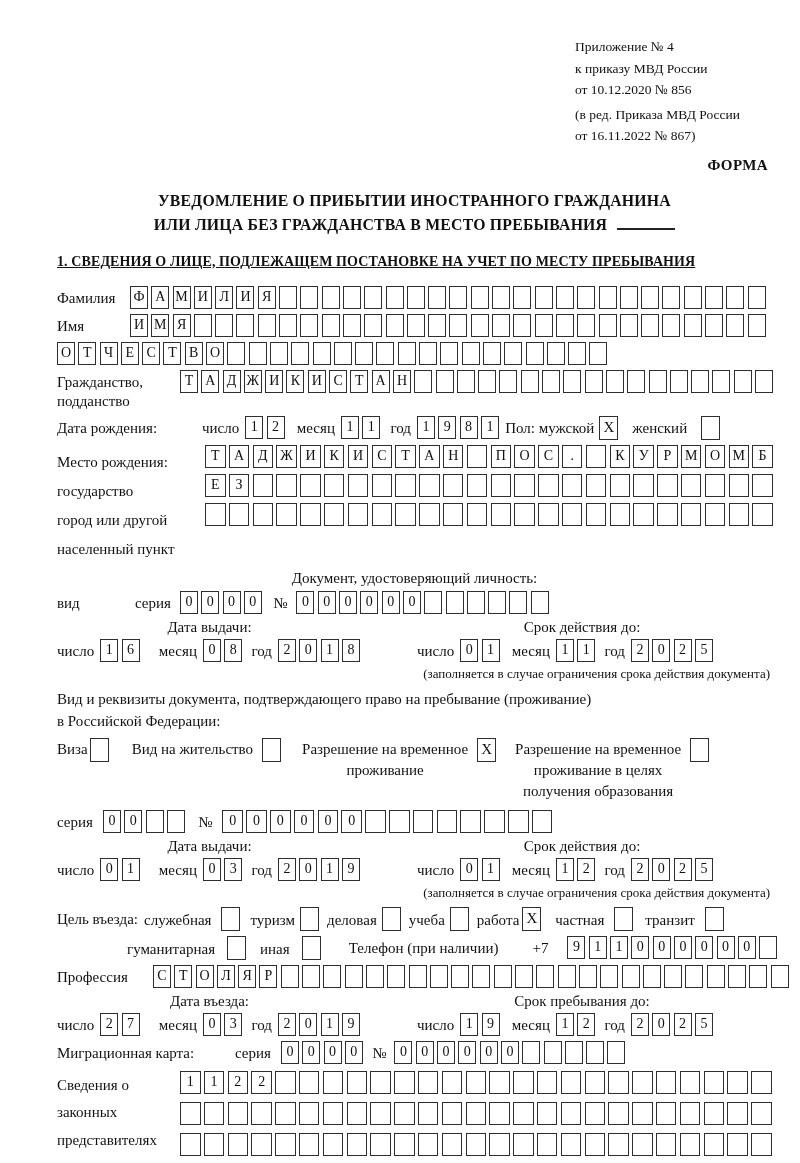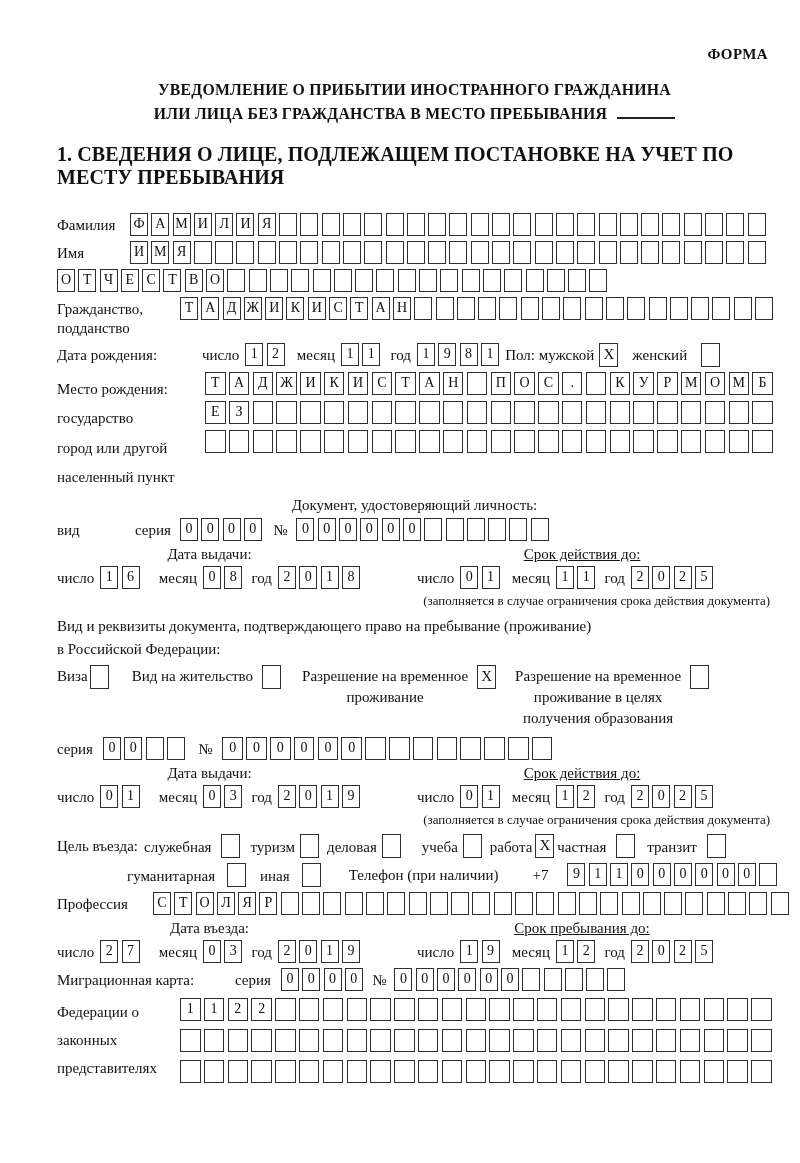--- a/index.html
+++ b/index.html
@@ -6,57 +6,66 @@
   #page{
     width:800px;height:1163px;background:#ffffff;margin:0 auto;
     font-family:"Liberation Serif","DejaVu Serif",serif;color:#111;
     box-sizing:border-box;padding:36px 28px 0 57px;position:relative;overflow:hidden;
   }
   .hdr{width:195px;margin-left:auto;margin-right:2px;font-size:13.5px;line-height:1.6;}
   .hdr .rev{margin-top:4px;line-height:1.55;}
   .form-label{text-align:right;font-weight:bold;font-size:15px;margin:10px 4px 0 0;letter-spacing:.4px;}
   .title{text-align:center;font-weight:bold;font-size:15.8px;line-height:1.55;margin-top:15px;letter-spacing:.2px;}
   .uline{display:inline-block;width:58px;border-bottom:2px solid #222;height:13px;margin-left:10px;}
-  .sec-heading{font-weight:bold;font-size:20px;margin-top:16px;margin-bottom:24px;letter-spacing:.1px;}
+  .sec-heading{font-weight:bold;font-size:14px;margin-top:16px;margin-bottom:16px;letter-spacing:.1px;text-decoration:underline;}
   .frow{display:flex;align-items:flex-start;margin-bottom:5px;}
   .lbl{font-size:15px;line-height:1.27;padding-top:3px;flex-shrink:0;}
   .boxes{white-space:nowrap;flex-shrink:0;}
   .cbox{
     display:inline-block;box-sizing:border-box;width:18px;height:23px;
     border:1.7px solid #2e2e2e;margin-right:3.3px;text-align:center;
     font-size:14px;line-height:19px;vertical-align:top;background:#fff;
   }
   .wide .cbox{width:20.5px;}
   .checkbox{
     display:inline-block;box-sizing:border-box;width:19px;height:24px;
     border:1.7px solid #2e2e2e;text-align:center;font-size:15px;line-height:20px;
     vertical-align:top;background:#fff;flex-shrink:0;
   }
   .dg{display:flex;align-items:flex-start;}
   .dg .lbl{margin-right:6px;}
   .dhdr{display:flex;font-size:15px;margin-bottom:3px;margin-top:4px;}
   .dhdr .c1{width:305px;text-align:center;}
-  .dhdr .c2{width:330px;text-align:center;margin-left:55px;text-decoration:underline;}
+  .dhdr .c2{width:330px;text-align:center;margin-left:55px;}
   .note-right{font-size:13px;text-align:right;margin:-1px 2px 6px 0;}
   .intro{font-size:15px;line-height:1.5;margin:4px 0 2px 0;}
   .opt{display:flex;align-items:flex-start;}
   .opt-lbl{font-size:15px;line-height:1.4;text-align:center;padding-top:2px;}
   .opt .checkbox{margin-left:9px;margin-top:1px;}
   .pair{display:flex;align-items:flex-start;}
   .pair .lbl{padding-top:4px;}
   .pair .checkbox{margin-left:5px;}
   .stack{display:flex;flex-direction:column;}
   .stack .boxes{margin-bottom:6px;}
   .bold-center{text-align:center;font-weight:normal;font-size:15px;margin:2px 0 4px 0;}
 </style>
 </head>
 <body>
 
 <div id="page">
 
+  <div class="hdr">
+    <div>Приложение № 4</div>
+    <div>к приказу МВД России</div>
+    <div>от 10.12.2020 № 856</div>
+    <div class="rev">
+      <div>(в ред. Приказа МВД России</div>
+      <div>от 16.11.2022 № 867)</div>
+    </div>
+  </div>
 
   <div class="form-label">ФОРМА</div>
 
   <div class="title">
     <div>УВЕДОМЛЕНИЕ О ПРИБЫТИИ ИНОСТРАННОГО ГРАЖДАНИНА</div>
     <div><span>ИЛИ ЛИЦА БЕЗ ГРАЖДАНСТВА В МЕСТО ПРЕБЫВАНИЯ</span><span class="uline"></span></div>
   </div>
 
   <div class="sec-heading">1. СВЕДЕНИЯ О ЛИЦЕ, ПОДЛЕЖАЩЕМ ПОСТАНОВКЕ НА УЧЕТ ПО МЕСТУ ПРЕБЫВАНИЯ</div>
 
@@ -219,29 +228,29 @@
         <span class="checkbox" style="margin-left:10px"></span>
       </div>
     <div class="pair" style="margin-left:10px">
         <span class="lbl">туризм</span>
         <span class="checkbox"></span>
       </div>
     <div class="pair" style="margin-left:8px">
         <span class="lbl">деловая</span>
         <span class="checkbox"></span>
       </div>
-    <div class="pair" style="margin-left:21px">
+    <div class="pair" style="margin-left:8px">
         <span class="lbl">учеба</span>
         <span class="checkbox"></span>
       </div>
     <div class="pair" style="margin-left:8px">
         <span class="lbl">работа</span>
         <span class="checkbox" style="margin-left:3px">X</span>
       </div>
-    <div class="pair" style="margin-left:3px">
+    <div class="pair" style="margin-left:14px">
         <span class="lbl">частная</span>
         <span class="checkbox" style="margin-left:10px"></span>
       </div>
     <div class="pair" style="margin-left:12px">
         <span class="lbl">транзит</span>
         <span class="checkbox" style="margin-left:10px"></span>
       </div>
   </div>
 
   <div class="frow">
@@ -290,21 +299,21 @@
   <div class="frow" style="margin-top:4px">
     <div class="lbl" style="width:178px">Миграционная карта:</div>
     <span class="lbl" style="margin-right:10px">серия</span>
     <div class="boxes"><span class="cbox">0</span><span class="cbox">0</span><span class="cbox">0</span><span class="cbox">0</span></div>
     <span class="lbl" style="margin:0 8px 0 6px">№</span>
     <div class="boxes"><span class="cbox">0</span><span class="cbox">0</span><span class="cbox">0</span><span class="cbox">0</span><span class="cbox">0</span><span class="cbox">0</span><span class="cbox"></span><span class="cbox"></span><span class="cbox"></span><span class="cbox"></span><span class="cbox"></span></div>
   </div>
 
   <div class="frow" style="margin-top:3px">
     <div class="lbl" style="width:123px;line-height:1.85">
-      <div>Федерации о</div>
+      <div>Сведения о</div>
       <div>законных</div>
       <div>представителях</div>
 
     </div>
     <div class="stack wide" style="padding-top:2px">
       <div class="boxes" style="margin-bottom:8px"><span class="cbox">1</span><span class="cbox">1</span><span class="cbox">2</span><span class="cbox">2</span><span class="cbox"></span><span class="cbox"></span><span class="cbox"></span><span class="cbox"></span><span class="cbox"></span><span class="cbox"></span><span class="cbox"></span><span class="cbox"></span><span class="cbox"></span><span class="cbox"></span><span class="cbox"></span><span class="cbox"></span><span class="cbox"></span><span class="cbox"></span><span class="cbox"></span><span class="cbox"></span><span class="cbox"></span><span class="cbox"></span><span class="cbox"></span><span class="cbox"></span><span class="cbox"></span></div>
       <div class="boxes" style="margin-bottom:8px"><span class="cbox"></span><span class="cbox"></span><span class="cbox"></span><span class="cbox"></span><span class="cbox"></span><span class="cbox"></span><span class="cbox"></span><span class="cbox"></span><span class="cbox"></span><span class="cbox"></span><span class="cbox"></span><span class="cbox"></span><span class="cbox"></span><span class="cbox"></span><span class="cbox"></span><span class="cbox"></span><span class="cbox"></span><span class="cbox"></span><span class="cbox"></span><span class="cbox"></span><span class="cbox"></span><span class="cbox"></span><span class="cbox"></span><span class="cbox"></span><span class="cbox"></span></div>
       <div class="boxes"><span class="cbox"></span><span class="cbox"></span><span class="cbox"></span><span class="cbox"></span><span class="cbox"></span><span class="cbox"></span><span class="cbox"></span><span class="cbox"></span><span class="cbox"></span><span class="cbox"></span><span class="cbox"></span><span class="cbox"></span><span class="cbox"></span><span class="cbox"></span><span class="cbox"></span><span class="cbox"></span><span class="cbox"></span><span class="cbox"></span><span class="cbox"></span><span class="cbox"></span><span class="cbox"></span><span class="cbox"></span><span class="cbox"></span><span class="cbox"></span><span class="cbox"></span></div>
 
     </div>

